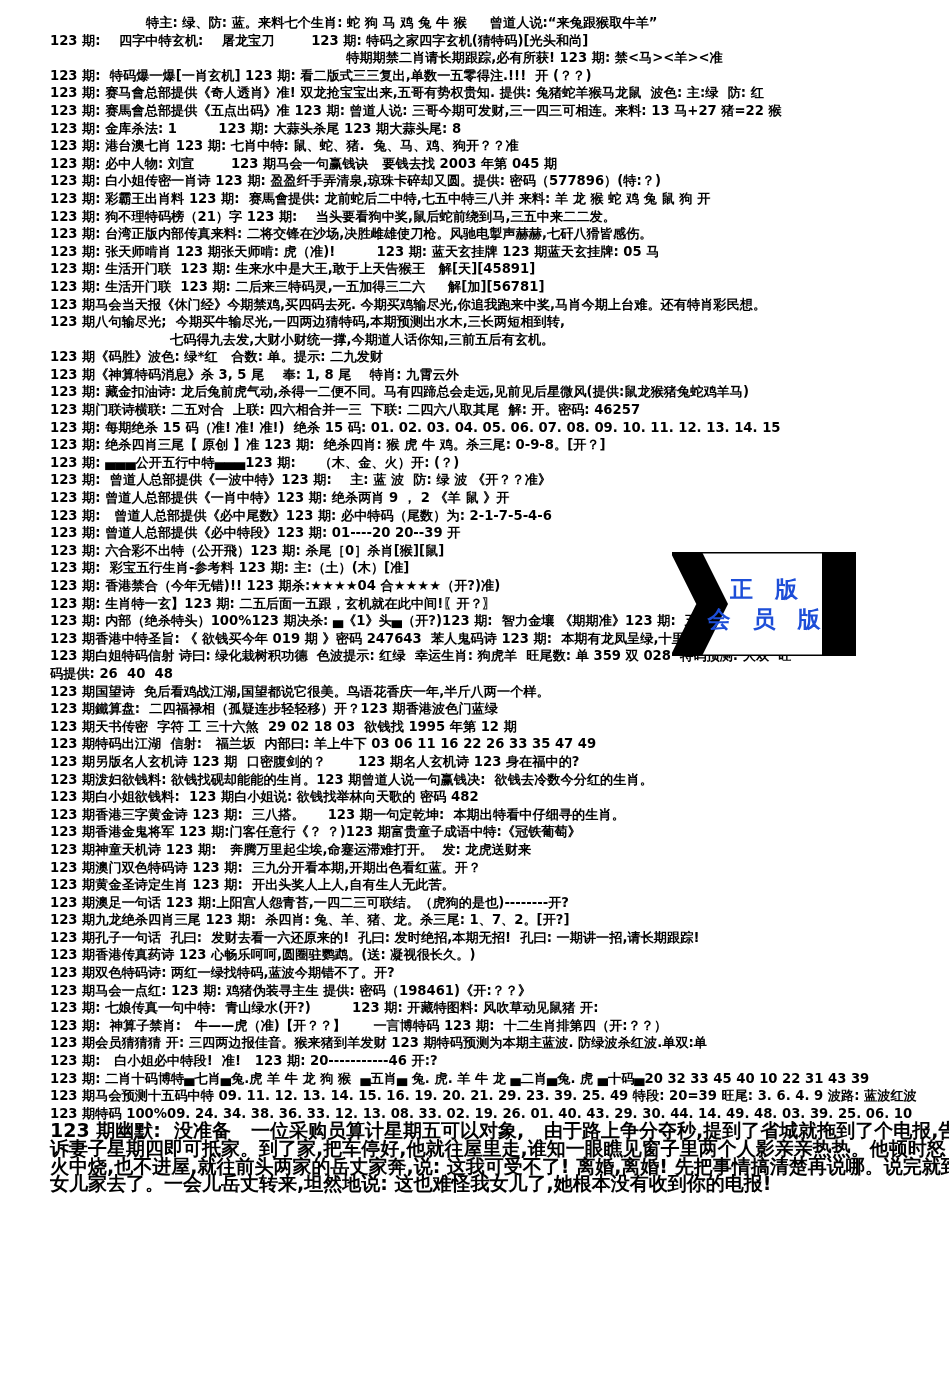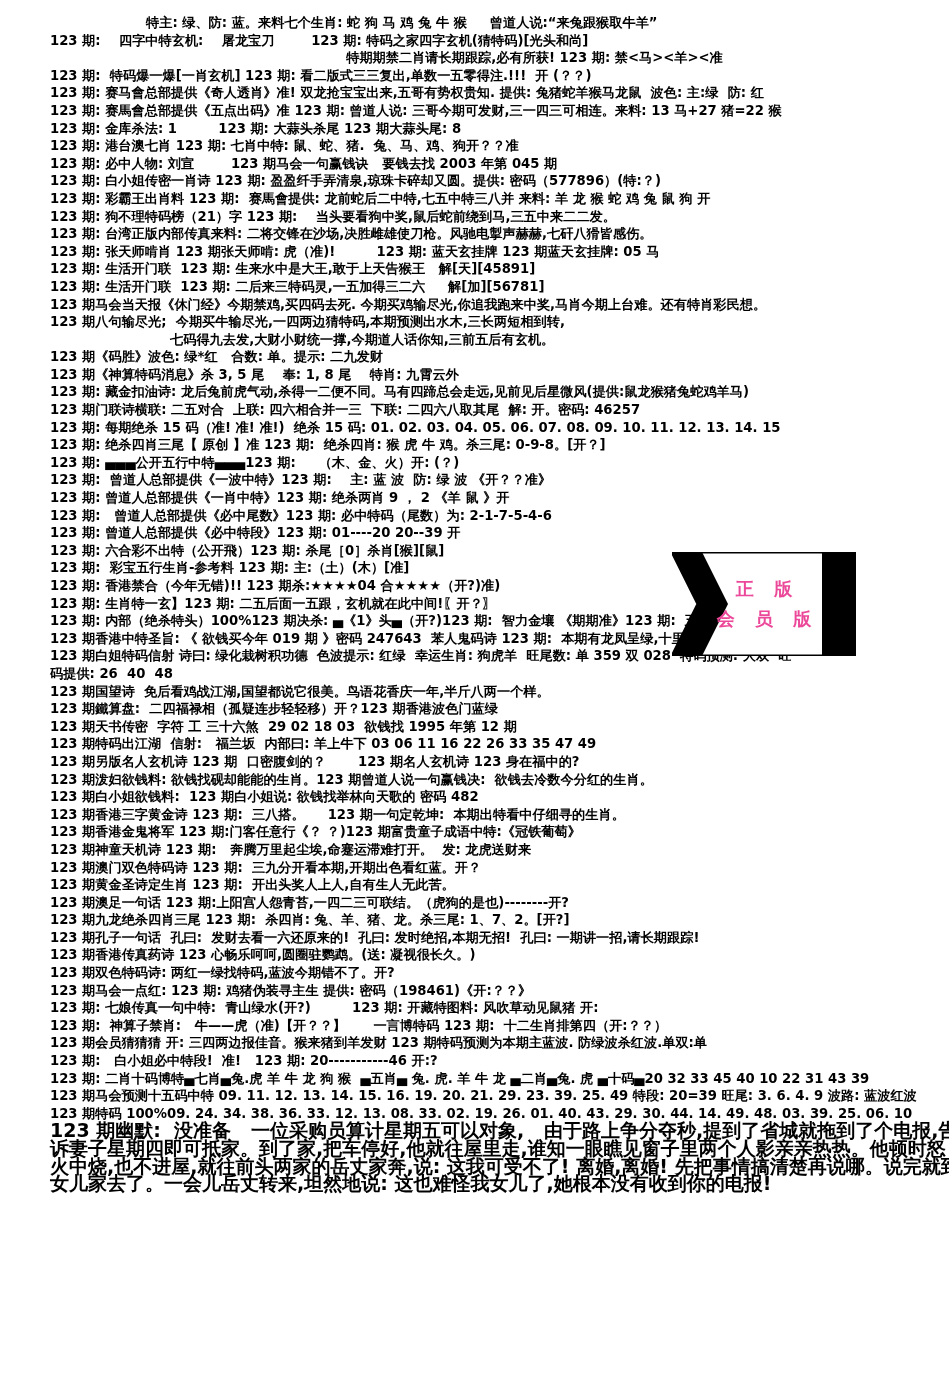--- a/index.html
+++ b/index.html
@@ -57,25 +57,25 @@
     top: 0;
     width: 184px;
     height: 104px;
     display: flex;
     flex-direction: column;
     align-items: center;
     justify-content: center;
     pointer-events: none;
   }
   .banner-text span {
-    font-size: 18px;
+    font-size: 23px;
     font-weight: 700;
     letter-spacing: 7px;
     line-height: 30px;
-    color: #ec4899;
+    color: #1d4ed8;
     text-indent: 7px;
   }
   .footer-para {
     font-size: 19px;
     line-height: 17.6px;
     font-weight: 600;
     white-space: pre-wrap;
   }
 </style>
 </head>

